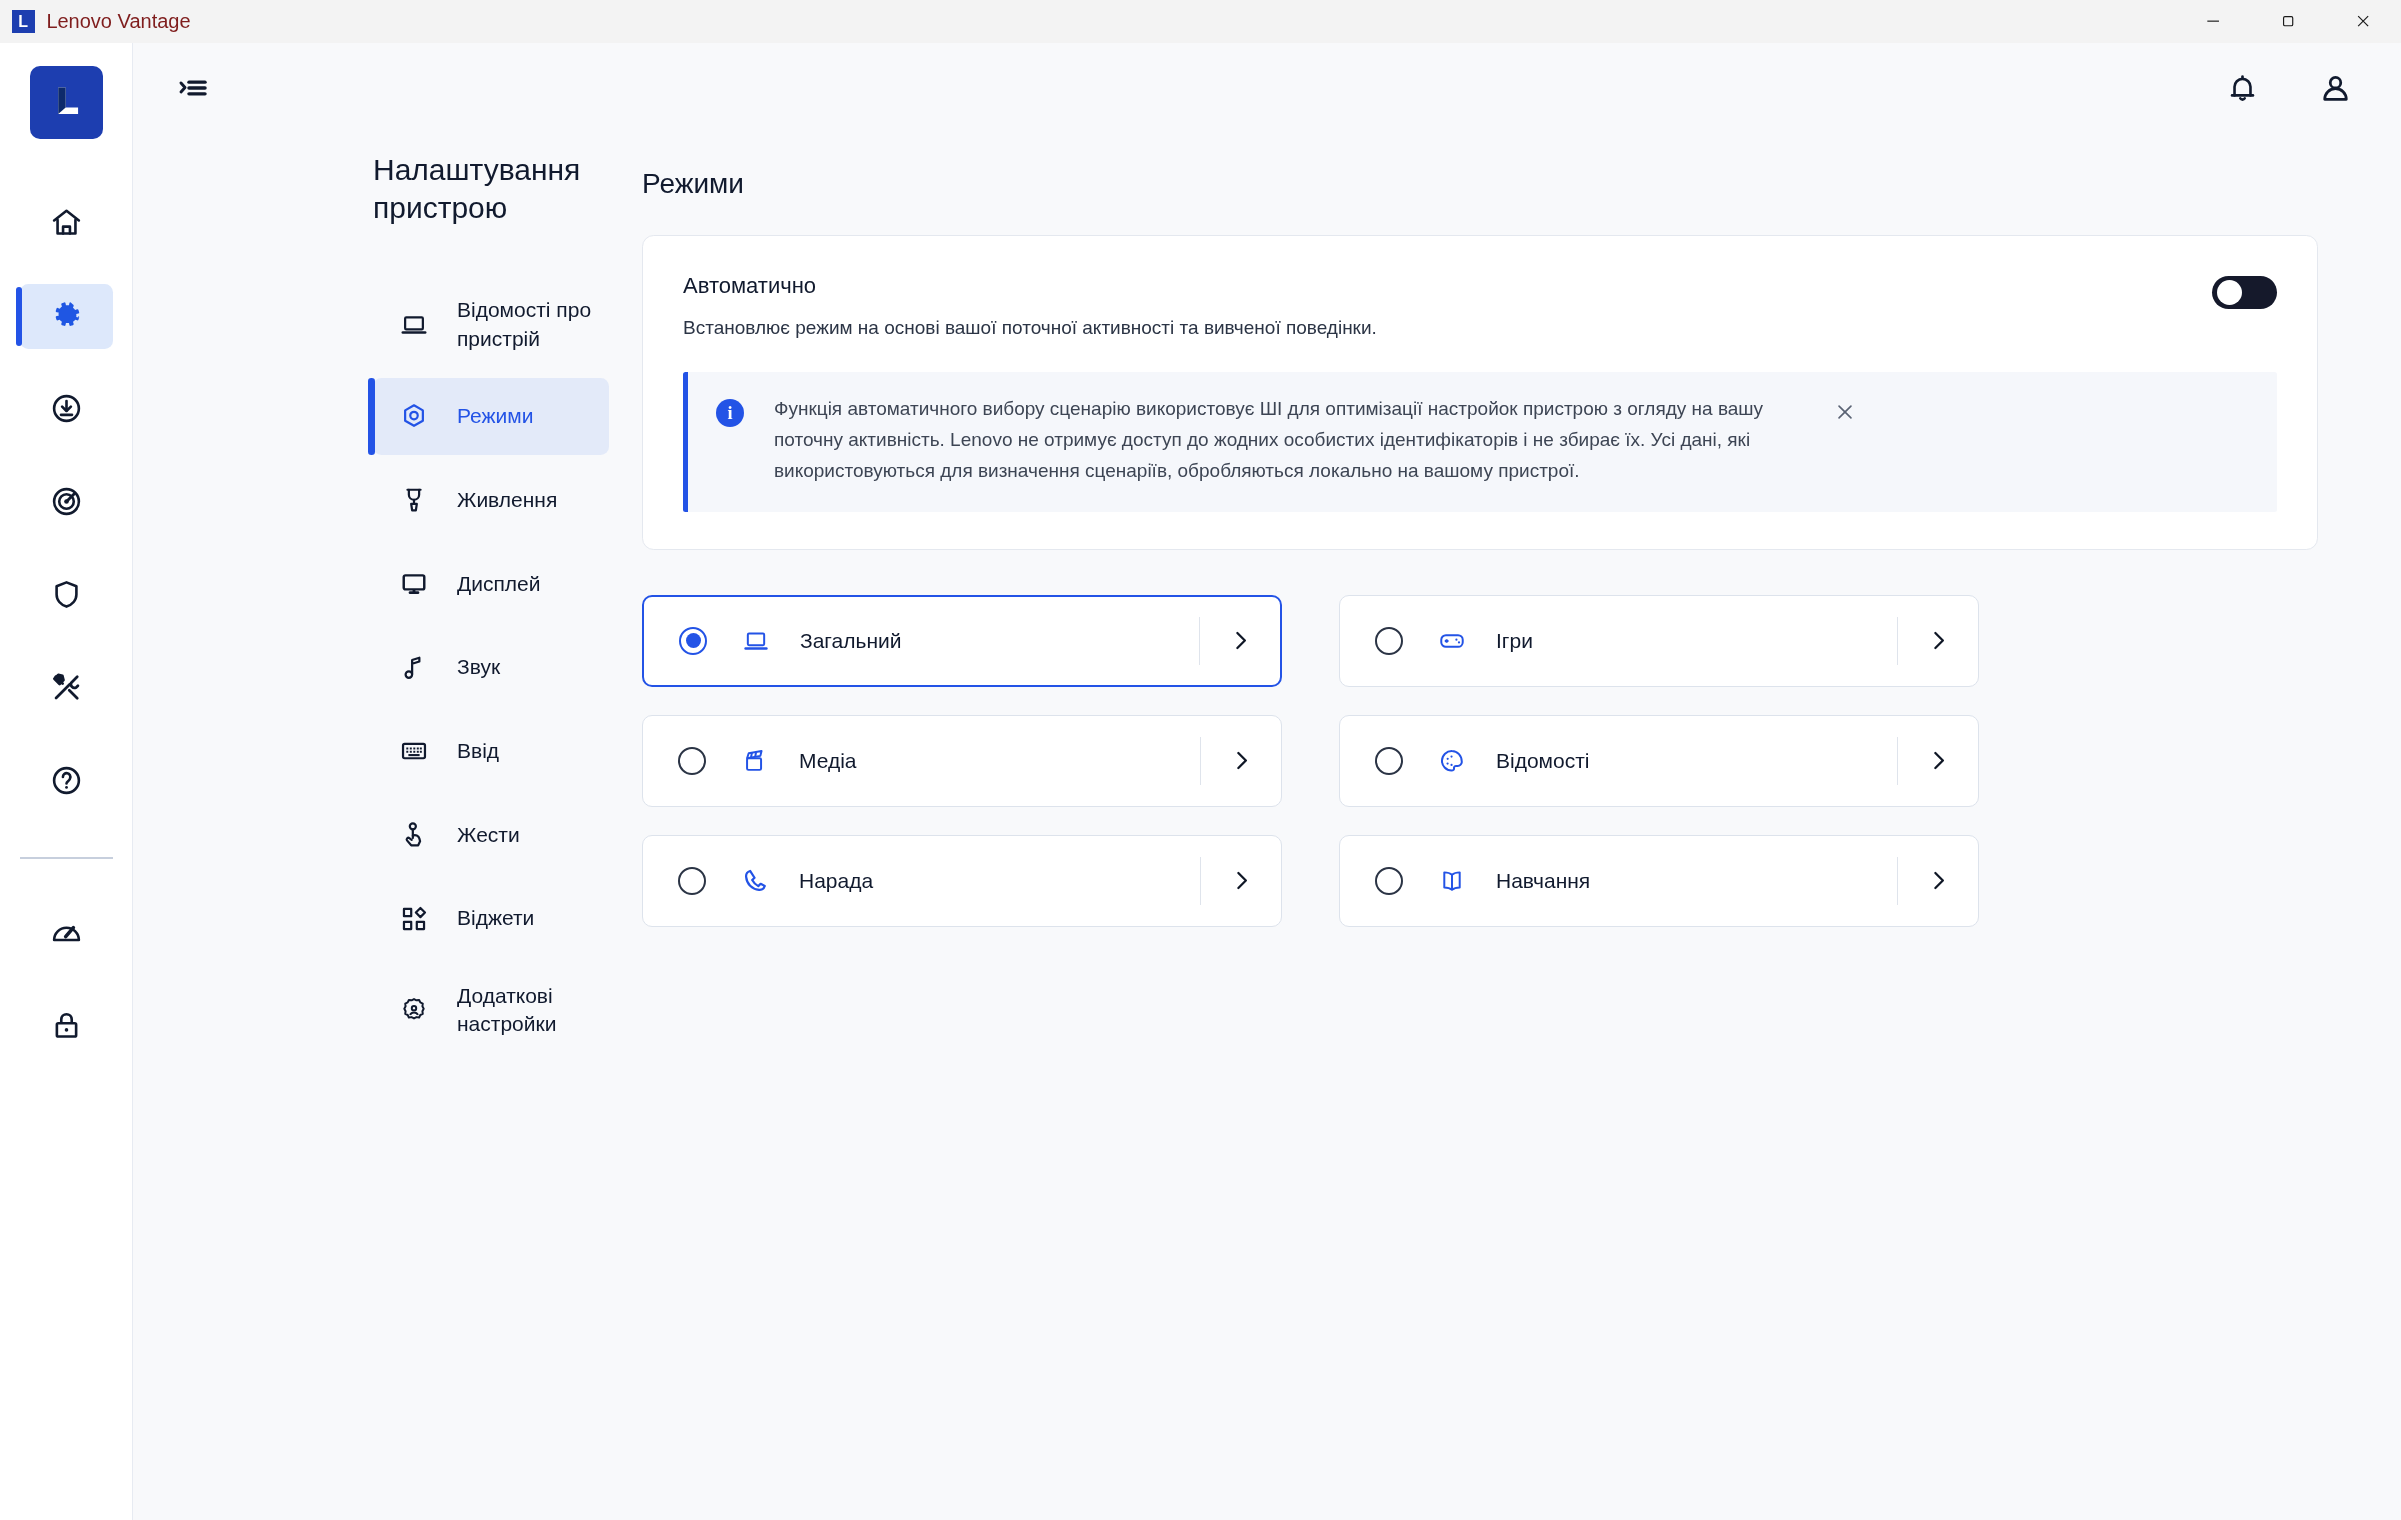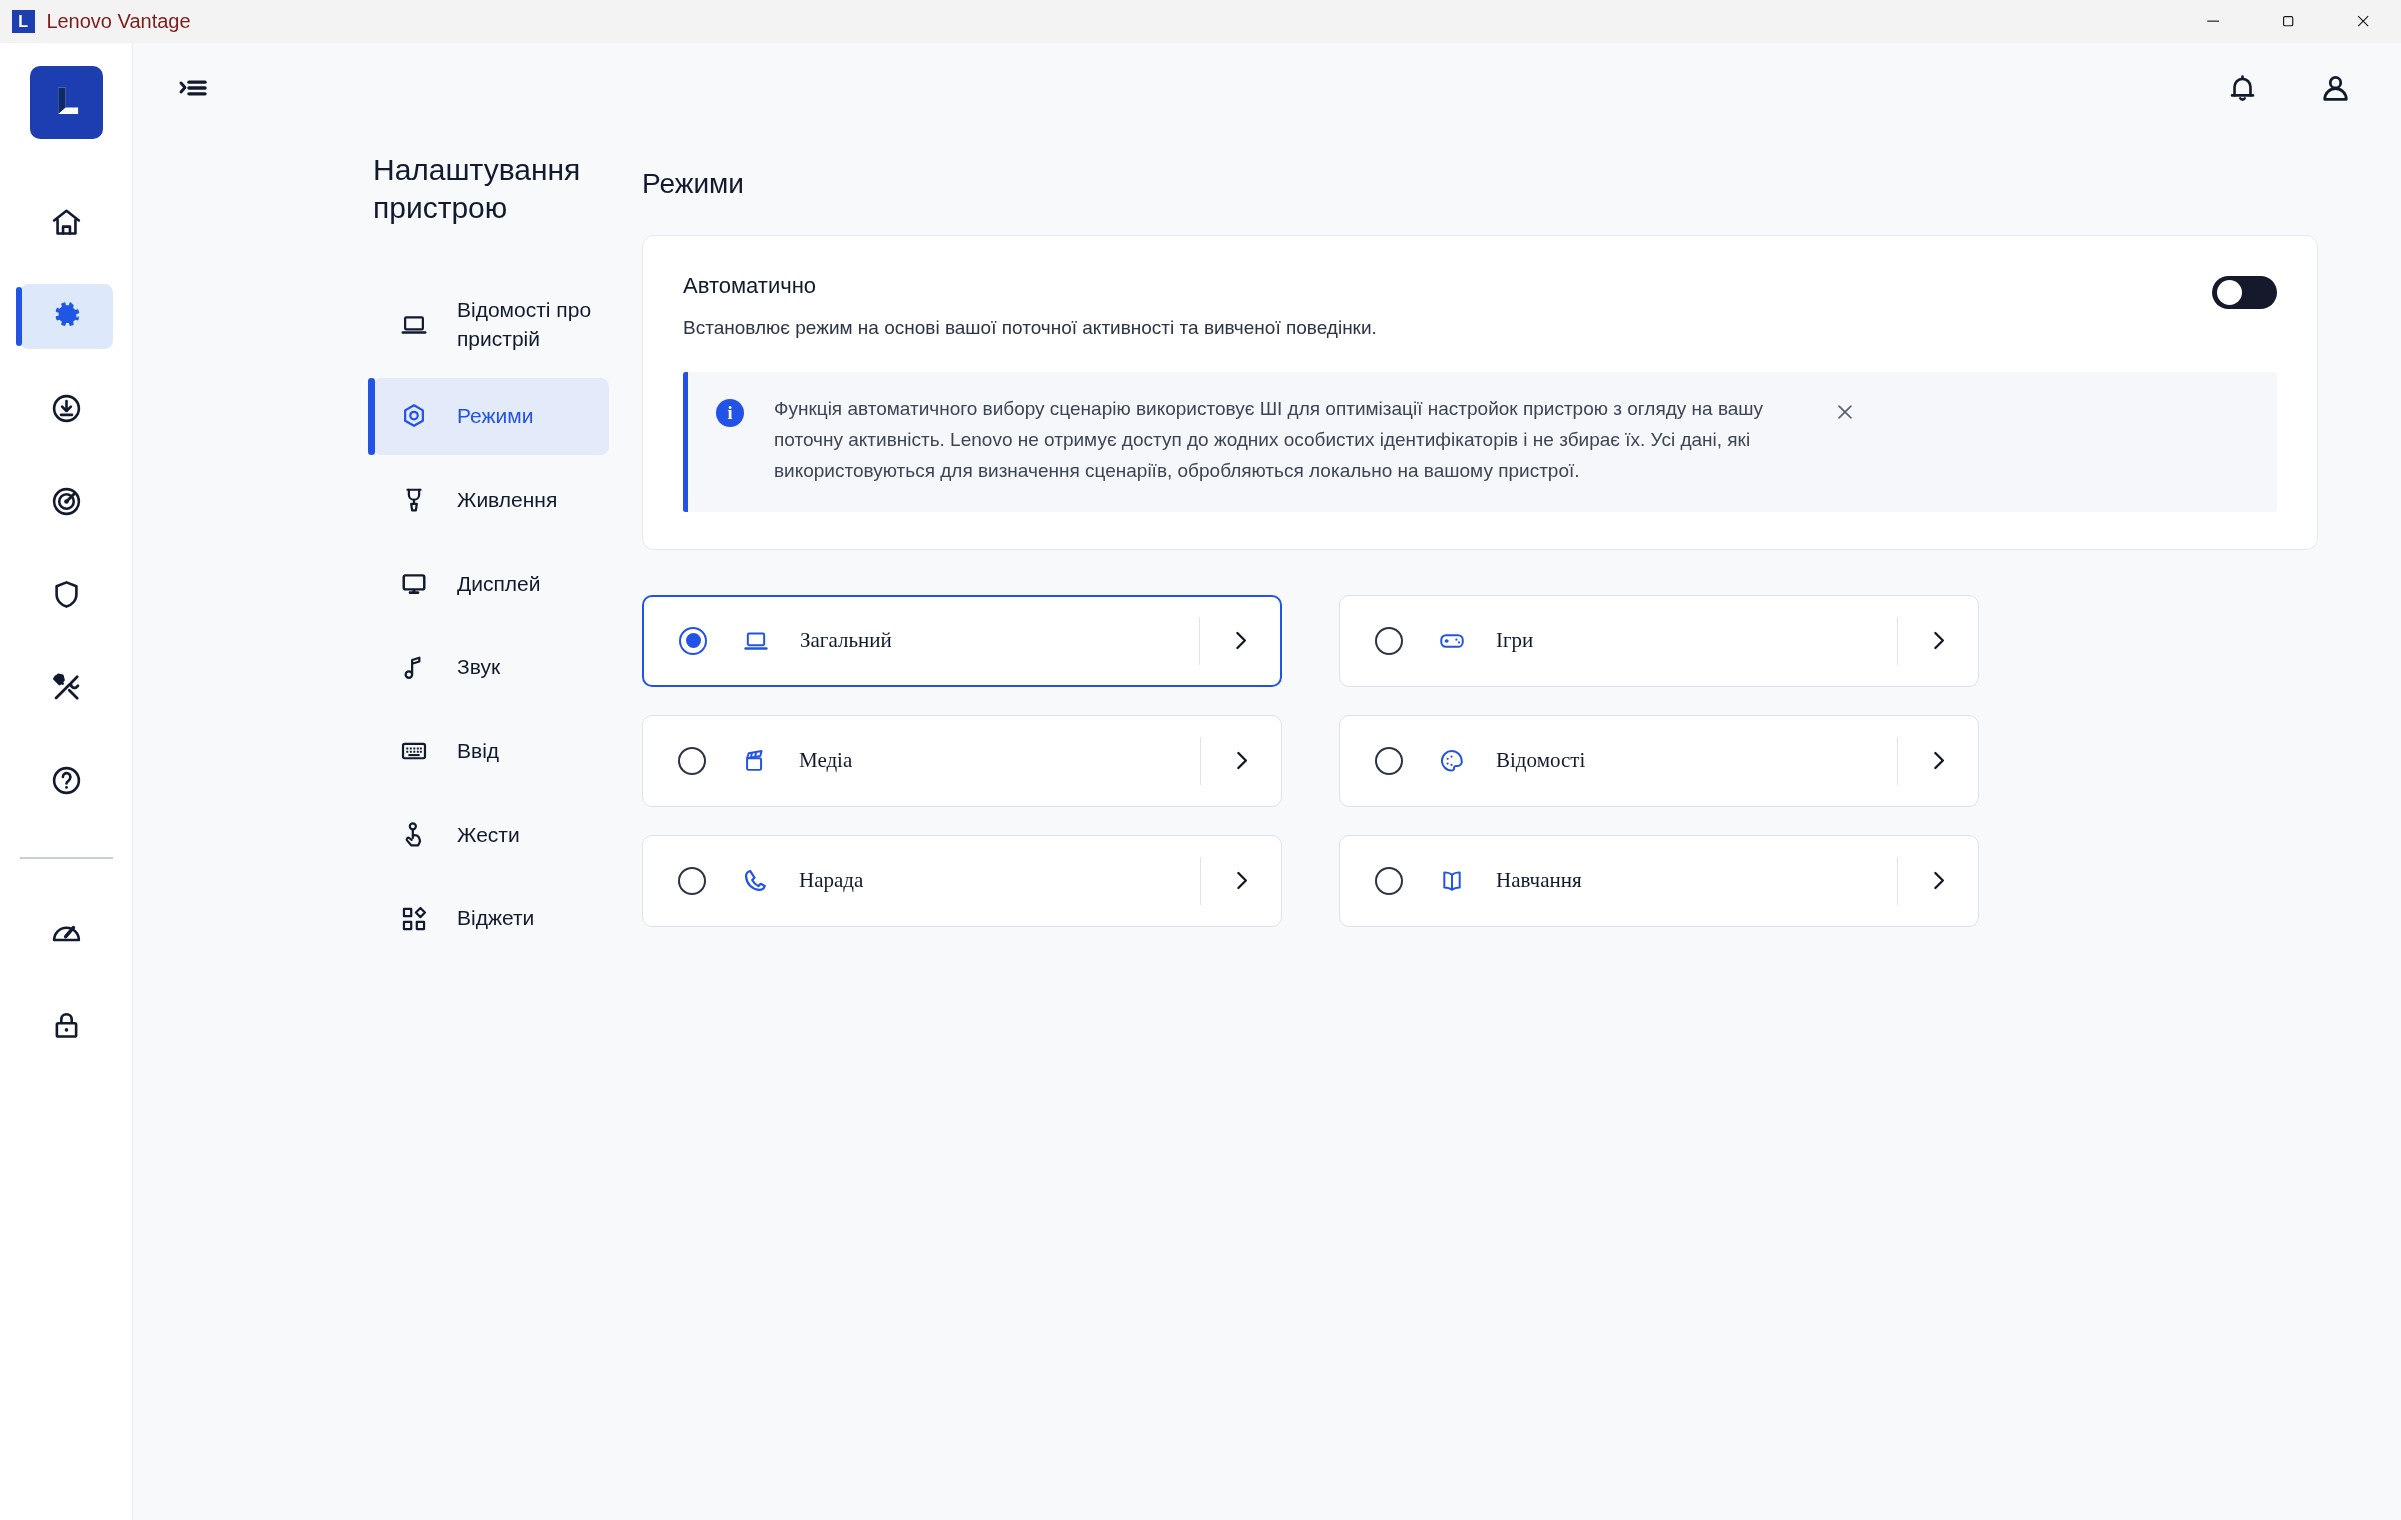--- a/index.html
+++ b/index.html
@@ -167,21 +167,21 @@
     display: flex; align-items: center; justify-content: center;
   }
   .radio.on { border-color: #2353e6; }
   .radio.on::after {
     content: ""; width: 15px; height: 15px; border-radius: 50%; background: #2353e6;
   }
   .mode-icon {
     width: 38px; flex: 0 0 38px; margin-left: 30px;
     display: flex; align-items: center; justify-content: center; color: #2353e6;
   }
-  .mode-label { font-size: 21px; color: #111a2e; margin-left: 25px; flex: 1; font-family: Liberation Serif, serif; }
+  .mode-label { font-size: 21px; color: #111a2e; margin-left: 25px; flex: 1; }
   .mode-sep { width: 0.8px; height: 48px; background: #dfe4ec; }
   .mode-chevron {
     width: 80px; flex: 0 0 80px;
     display: flex; align-items: center; justify-content: center; color: #0f1726;
   }
 </style>
 </head>
 <body>
 
 <div class="titlebar">
@@ -437,20 +437,30 @@
               <svg width="28" height="28" viewBox="0 0 24 24" fill="none" stroke="currentColor" stroke-width="1.9" stroke-linejoin="round">
                 <rect x="3.4" y="3.4" width="6.2" height="6.2"></rect>
                 <rect x="3.4" y="14.4" width="6.2" height="6.2"></rect>
                 <rect x="14.4" y="14.4" width="6.2" height="6.2"></rect>
                 <path d="M17.5 2.6 L21.4 6.5 L17.5 10.4 L13.6 6.5 Z"></path>
               </svg>
             </span>
             <span class="si-label">Віджети</span>
           </div>
 
+          <div class="subnav-item tall">
+            <span class="si-icon">
+              <svg width="28" height="28" viewBox="0 0 24 24" fill="none" stroke="currentColor" stroke-width="1.7" stroke-linejoin="round">
+                <path d="M12 2.6 l2.1 1.1 2.3-.3 1 2.1 2.1 1 -.3 2.3 1.1 2.1 -1.1 2.1 .3 2.3 -2.1 1 -1 2.1 -2.3-.3 -2.1 1.1 -2.1-1.1 -2.3 .3 -1-2.1 -2.1-1 .3-2.3 -1.1-2.1 1.1-2.1 -.3-2.3 2.1-1 1-2.1 2.3 .3 Z"></path>
+                <circle cx="12" cy="10.4" r="1.9"></circle>
+                <path d="M8.6 16.2 a3.8 3.8 0 016.8 0"></path>
+              </svg>
+            </span>
+            <span class="si-label">Додаткові настройки</span>
+          </div>
 
         </div>
       </div>
 
       <div class="main">
         <div class="page-title">Режими</div>
 
         <div class="auto-card">
           <div class="auto-head">
             <div class="auto-texts">

